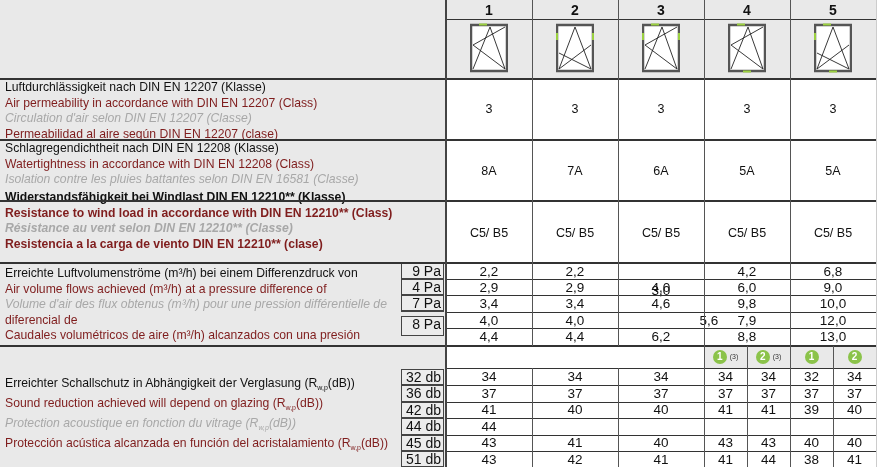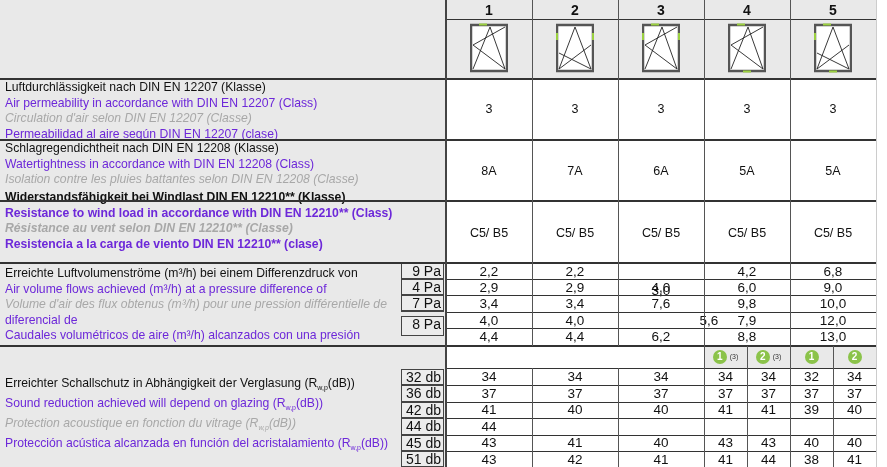--- a/index.html
+++ b/index.html
@@ -7,21 +7,21 @@
          font-family: "Liberation Sans", sans-serif; color: #111; }
   .abs { position: absolute; box-sizing: border-box; }
   .grey { background: #e9e9e9; }
   .white { background: #ffffff; }
   .hline { position: absolute; height: 1px; background: #333; }
   .hline2 { position: absolute; height: 2px; background: #333; }
   .vline { position: absolute; width: 1px; background: #555; }
   .vline2 { position: absolute; width: 2px; background: #444; }
   .lbl { position: absolute; left: 5px; font-size: 12.2px; line-height: 15.5px; white-space: nowrap; }
   .lbl .de { color: #111; }
-  .lbl .en, .lbl .es { color: #6d28d9; }
+  .lbl .en, .lbl .es { color: #7f1d1d; }
   .lbl .fr { color: #a8a8a8; font-style: italic; }
   .colnum { position: absolute; top: 3px; height: 15px; text-align: center; font-weight: bold; font-size: 14px; line-height: 15px; }
   .cell { position: absolute; text-align: center; font-size: 12.5px; }
   .cellnum { position: absolute; text-align: center; font-size: 13.5px; }
   .sub { position: absolute; left: 401px; width: 43px; text-align: right; padding-right: 2px; box-sizing: border-box;
          font-size: 14px; background: #ececec; border: 1px solid #444; }
   .win { position: absolute; top: 23px; width: 38px; height: 50px; }
   .badge { display: inline-block; width: 14px; height: 14px; border-radius: 50%; background: #8bc34a; color: #fff;
            font-size: 10px; font-weight: bold; line-height: 14px; text-align: center; vertical-align: middle; }
   .badge-note { font-size: 7px; color: #333; vertical-align: middle; margin-left: 3px; }
@@ -81,21 +81,21 @@
 </div>
 <div class="cell" style="left:446px;width:86px;top:102px;">3</div>
 <div class="cell" style="left:532px;width:86px;top:102px;">3</div>
 <div class="cell" style="left:618px;width:86px;top:102px;">3</div>
 <div class="cell" style="left:704px;width:86px;top:102px;">3</div>
 <div class="cell" style="left:790px;width:86px;top:102px;">3</div>
 
 <div class="lbl" style="top:141px;">
   <div class="de">Schlagregendichtheit nach DIN EN 12208 (Klasse)</div>
   <div class="en">Watertightness in accordance with DIN EN 12208 (Class)</div>
-  <div class="fr">Isolation contre les pluies battantes selon DIN EN 12208 (Classe)</div>
+  <div class="fr">Isolation contre les pluies battantes selon DIN EN 16581 (Classe)</div>
 </div>
 <div class="cell" style="left:446px;width:86px;top:164px;">8A</div>
 <div class="cell" style="left:532px;width:86px;top:164px;">7A</div>
 <div class="cell" style="left:618px;width:86px;top:164px;">6A</div>
 <div class="cell" style="left:704px;width:86px;top:164px;">5A</div>
 <div class="cell" style="left:790px;width:86px;top:164px;">5A</div>
 
 <div class="lbl" style="top:190px;font-weight:bold;">
   <div class="de">Widerstandsfähigkeit bei Windlast DIN EN 12210** (Klasse)</div>
   <div class="en">Resistance to wind load in accordance with DIN EN 12210** (Class)</div>
@@ -132,21 +132,21 @@
 <div>
   <div class="cellnum" style="left:446px;width:86px;top:280px;">2,9</div>
   <div class="cellnum" style="left:532px;width:86px;top:280px;">2,9</div>
   <div class="cellnum" style="left:618px;width:86px;top:280px;">4,0</div>
   <div class="cellnum" style="left:704px;width:86px;top:280px;">6,0</div>
   <div class="cellnum" style="left:790px;width:86px;top:280px;">9,0</div>
 </div>
 <div>
   <div class="cellnum" style="left:446px;width:86px;top:296px;">3,4</div>
   <div class="cellnum" style="left:532px;width:86px;top:296px;">3,4</div>
-  <div class="cellnum" style="left:618px;width:86px;top:296px;">7,6</div>
+  <div class="cellnum" style="left:618px;width:86px;top:296px;">4,6</div>
   <div class="cellnum" style="left:704px;width:86px;top:296px;">9,8</div>
   <div class="cellnum" style="left:790px;width:86px;top:296px;">10,0</div>
 </div>
 <div>
   <div class="cellnum" style="left:446px;width:86px;top:313px;">4,0</div>
   <div class="cellnum" style="left:532px;width:86px;top:313px;">4,0</div>
   <div class="cellnum" style="left:618px;width:86px;top:313px;margin-left:48px;">5,6</div>
   <div class="cellnum" style="left:704px;width:86px;top:313px;">7,9</div>
   <div class="cellnum" style="left:790px;width:86px;top:313px;">12,0</div>
 </div>

